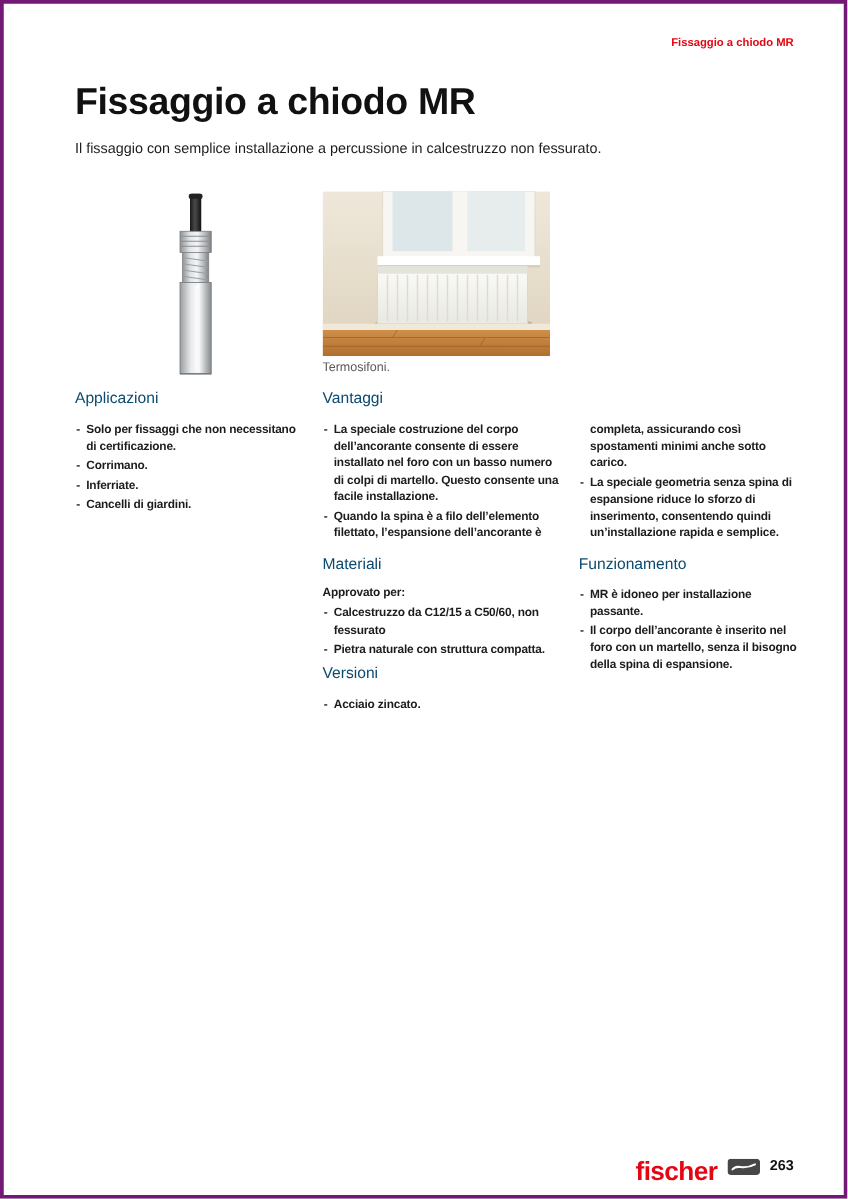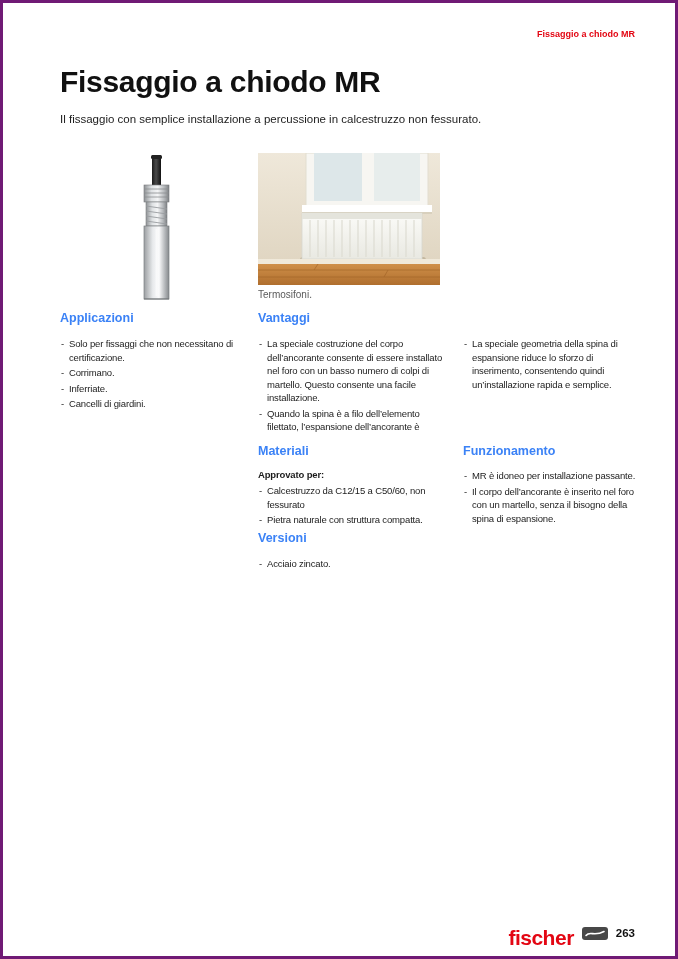--- a/index.html
+++ b/index.html
@@ -36,24 +36,24 @@
   .radiator-img{
     position:absolute;left:255px;top:150px;width:182px;height:132px;
     overflow:hidden;
   }
   .caption{
     position:absolute;left:255px;top:286px;
     font-size:10px;color:#5a5a5a;
   }
   .sec-title{
     position:absolute;margin:0;
-    font-size:12.5px;font-weight:bold;color:#3b82f6;text-align:right;
+    font-size:12.5px;font-weight:normal;color:#0c4a6e;text-align:right;
   }
   .body-text{
-    font-size:9.5px;line-height:13.5px;letter-spacing:-0.15px;color:#1c1c1c;
+    font-size:9.5px;line-height:13.5px;letter-spacing:-0.15px;color:#1c1c1c;font-weight:bold;
   }
   .blist{list-style:none;margin:0;padding:0;position:absolute;}
   .blist li{position:relative;padding-left:9px;margin-bottom:2px;}
   .blist li::before{content:"-";position:absolute;left:1px;top:0;color:#1c1c1c;}
   .cont-block{position:absolute;}
   .cont-block p{margin:0 0 2px 0;padding-left:9px;}
   .cont-block ul{position:static;}
   .subhead{
     position:absolute;font-size:9.5px;font-weight:bold;letter-spacing:-0.15px;
   }
@@ -216,22 +216,23 @@
     <li>Calcestruzzo da C12/15 a C50/60, non fessurato</li>
     <li>Pietra naturale con struttura compatta.</li>
   </ul>
 
   <h2 class="sec-title" id="versioni-title">Versioni</h2>
   <ul class="blist body-text" id="versioni-list">
     <li>Acciaio zincato.</li>
   </ul>
 
   <div class="cont-block body-text" id="vantaggi-cont">
+    <p>completa, assicurando così spostamenti minimi anche sotto carico.</p>
     <ul class="blist body-text">
-      <li>La speciale geometria della spina di espansione riduce lo sforzo di inserimento, consentendo quindi un’installazione rapida e semplice.</li>
+      <li>La speciale geometria senza spina di espansione riduce lo sforzo di inserimento, consentendo quindi un’installazione rapida e semplice.</li>
     </ul>
   </div>
 
   <h2 class="sec-title" id="funzionamento-title">Funzionamento</h2>
   <ul class="blist body-text" id="funzionamento-list">
     <li>MR è idoneo per installazione passante.</li>
     <li>Il corpo dell’ancorante è inserito nel foro con un martello, senza il bisogno della spina di espansione.</li>
   </ul>
 
   <div class="footer">

